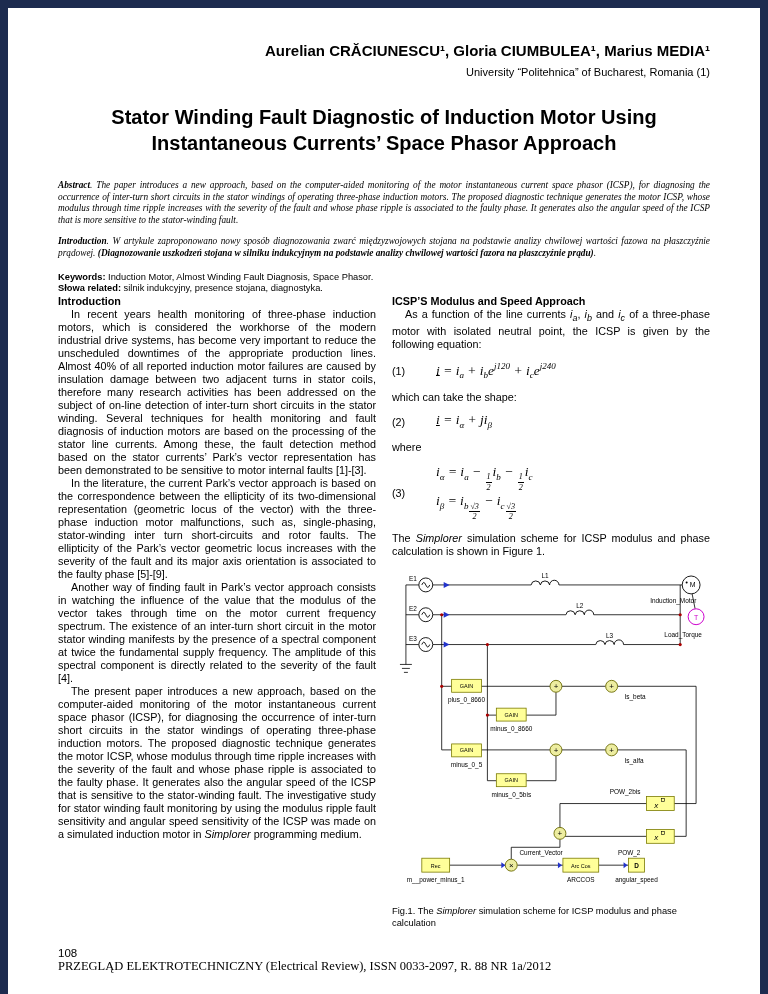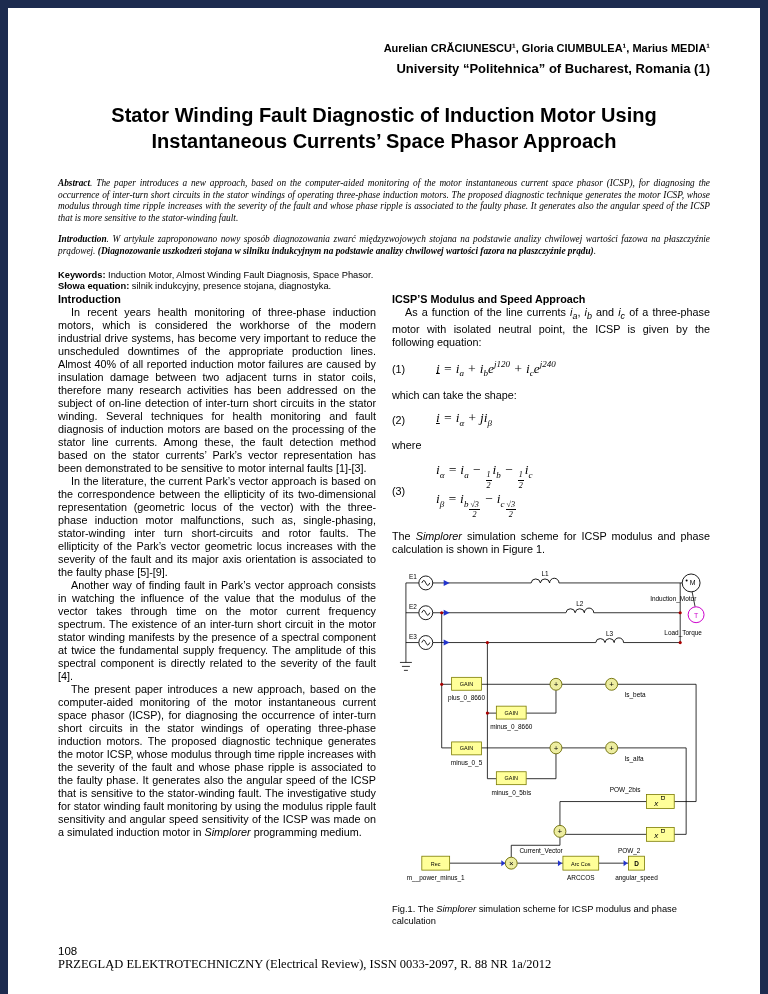--- a/index.html
+++ b/index.html
@@ -1,21 +1,21 @@
 <!DOCTYPE html>
 <html><head>
 <meta charset="utf-8">
 <style>
   html,body{margin:0;padding:0;}
   body{background:#1d2b4f;font-family:"Liberation Sans",sans-serif;color:#000;}
   .page{width:752px;min-height:974px;margin:8px auto 12px;background:#fff;
         box-sizing:border-box;padding:34px 50px 22px;display:flex;flex-direction:column;}
   .hdr{text-align:right;}
-  .authors{font-size:11px;font-weight:bold;text-align:right;}
-  .affil{font-size:13px;margin-top:7px;font-weight:bold;}
+  .authors{font-size:15px;font-weight:bold;text-align:right;}
+  .affil{font-size:11px;margin-top:7px;}
   .title{text-align:center;font-weight:bold;font-size:20px;line-height:1.3;margin:26px 0 24px;}
   .abs{font-size:9.3px;line-height:11.6px;text-align:justify;font-style:italic;margin-bottom:10px;font-family:Liberation Serif, serif;}
   .abs .lead{font-weight:bold;}
   .kwblock{font-size:9.3px;line-height:11.6px;margin-top:2px;}
   .kwblock .lead{font-weight:bold;}
   .cols{display:flex;gap:16px;}
   .col{flex:1;font-size:10.8px;line-height:13px;text-align:justify;min-width:0;}
   .col h3{font-size:10.8px;margin:0;font-weight:bold;text-align:left;}
   .col p{margin:0;text-indent:13px;}
   .col p.noindent{text-indent:0;}
@@ -49,21 +49,21 @@
     <div>Stator Winding Fault Diagnostic of Induction Motor Using</div>
     <div>Instantaneous Currents’ Space Phasor Approach</div>
   </div>
 
   <div class="abs"><span class="lead">Abstract</span><span>. The paper introduces a new approach, based on the computer-aided monitoring of the motor instantaneous current space phasor (ICSP), for diagnosing the occurrence of inter-turn short circuits in the stator windings of operating three-phase induction motors. The proposed diagnostic technique generates the motor ICSP, whose modulus through time ripple increases with the severity of the fault and whose phase ripple is associated to the faulty phase. It generates also the angular speed of the ICSP that is more sensitive to the stator-winding fault.</span></div>
 
   <div class="abs"><span class="lead">Introduction</span><span>. W artykule zaproponowano nowy sposób diagnozowania zwarć międzyzwojowych stojana na podstawie analizy chwilowej wartości fazowa na płaszczyźnie prądowej. <b>(Diagnozowanie uszkodzeń stojana w silniku indukcyjnym na podstawie analizy chwilowej wartości fazora na płaszczyźnie prądu)</b>.</span></div>
 
   <div class="kwblock">
     <div><span class="lead">Keywords:</span><span> Induction Motor, Almost Winding Fault Diagnosis, Space Phasor.</span></div>
-    <div><span class="lead">Słowa equation:</span><span> silnik indukcyjny, presence stojana, diagnostyka.</span></div>
+    <div><span class="lead">Słowa related:</span><span> silnik indukcyjny, presence stojana, diagnostyka.</span></div>
   </div>
 
   <div class="cols">
 
     <div class="col">
       <h3>Introduction</h3>
       <p>In recent years health monitoring of three-phase induction motors, which is considered the workhorse of the modern industrial drive systems, has become very important to reduce the unscheduled downtimes of the appropriate production lines. Almost 40% of all reported induction motor failures are caused by insulation damage between two adjacent turns in stator coils, therefore many research activities has been addressed on the subject of on-line detection of inter-turn short circuits in the stator winding. Several techniques for health monitoring and fault diagnosis of induction motors are based on the processing of the stator line currents. Among these, the fault detection method based on the stator currents’ Park’s vector representation has been demonstrated to be sensitive to motor internal faults [1]-[3].</p>
       <p>In the literature, the current Park’s vector approach is based on the correspondence between the ellipticity of its two-dimensional representation (geometric locus of the vector) with the three-phase induction motor malfunctions, such as, single-phasing, stator-winding inter turn short-circuits and rotor faults. The ellipticity of the Park’s vector geometric locus increases with the severity of the fault and its major axis orientation is associated to the faulty phase [5]-[9].</p>
       <p>Another way of finding fault in Park’s vector approach consists in watching the influence of the value that the modulus of the vector takes through time on the motor current frequency spectrum. The existence of an inter-turn short circuit in the motor stator winding manifests by the presence of a spectral component at twice the fundamental supply frequency. The amplitude of this spectral component is directly related to the severity of the fault [4].</p>
       <p>The present paper introduces a new approach, based on the computer-aided monitoring of the motor instantaneous current space phasor (ICSP), for diagnosing the occurrence of inter-turn short circuits in the stator windings of operating three-phase induction motors. The proposed diagnostic technique generates the motor ICSP, whose modulus through time ripple increases with the severity of the fault and whose phase ripple is associated to the faulty phase. It generates also the angular speed of the ICSP that is sensitive to the stator-winding fault. The investigative study for stator winding fault monitoring by using the modulus ripple fault sensitivity and angular speed sensitivity of the ICSP was made on a simulated induction motor in <i>Simplorer</i> programming medium.</p>

